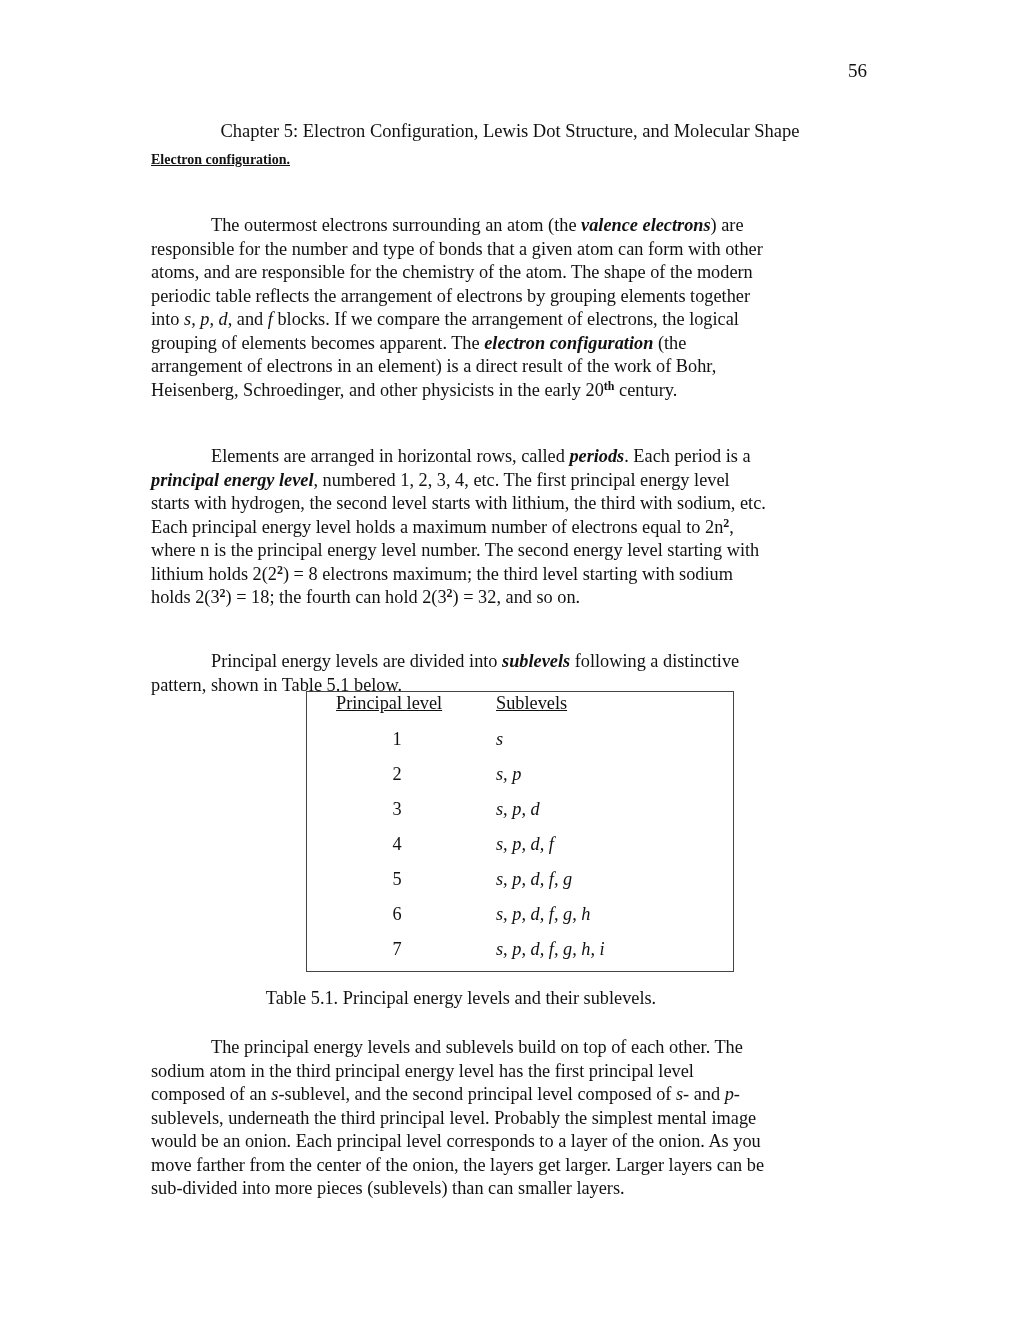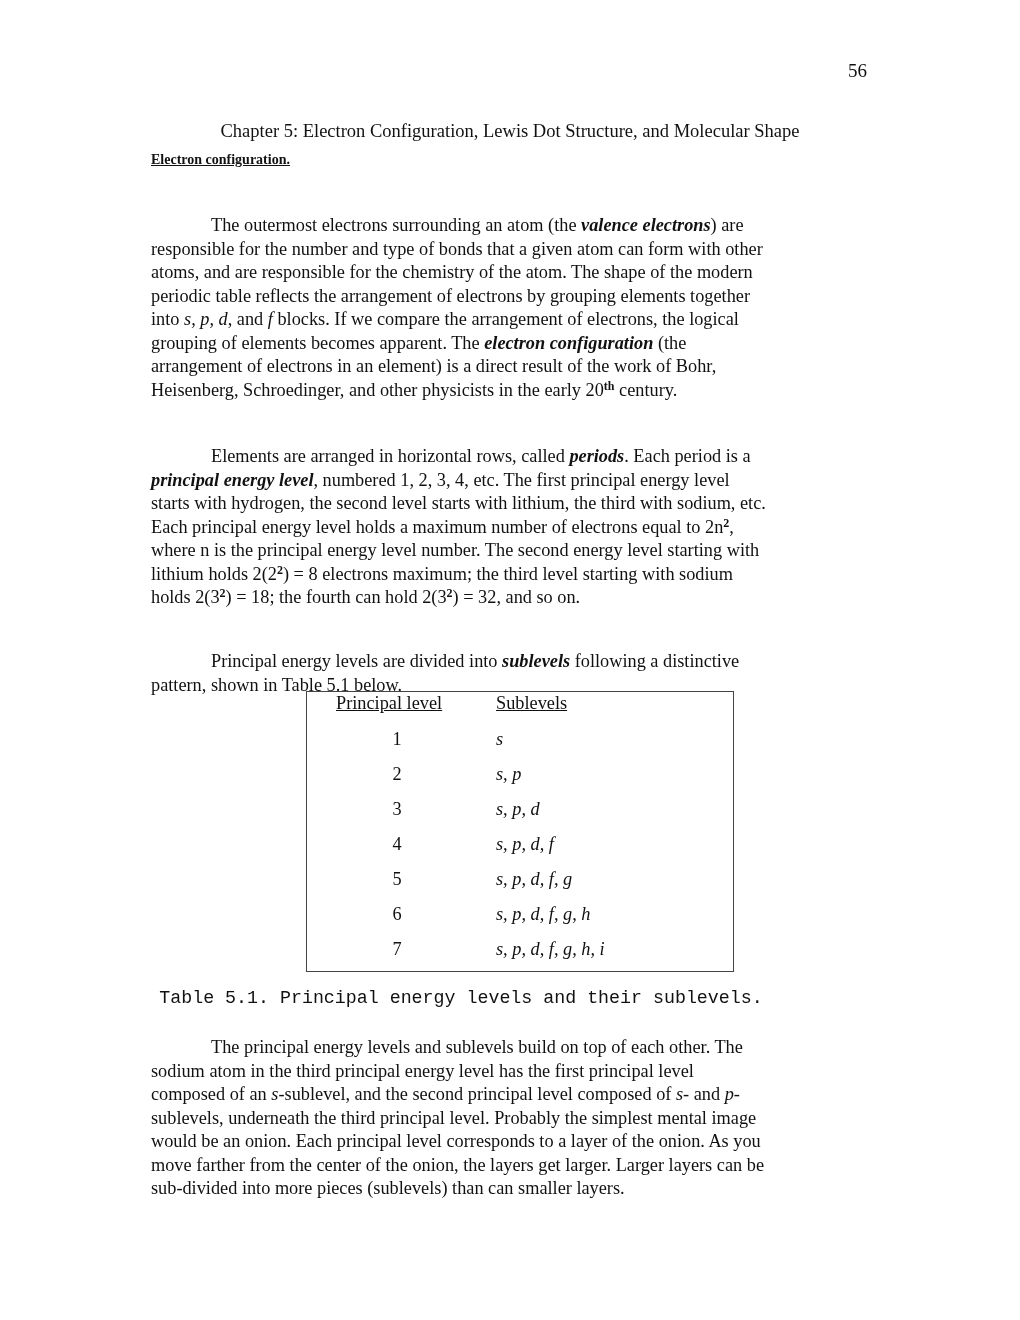--- a/index.html
+++ b/index.html
@@ -18,21 +18,21 @@
   .p2 { top: 426px; margin-top: 19px; }
   .p3 { top: 614px; margin-top: 36px; }
   .p4 { top: 1036px; }
   .table-box { position: absolute; left: 306px; top: 691px; width: 428px; height: 281px; border: 1px solid #444; box-sizing: border-box; }
   .table-head { position: absolute; top: 1px; font-size: 18.3px; text-decoration: underline; }
   .th-level { left: 29px; }
   .th-sub { left: 189px; }
   .trow { position: absolute; left: 0; width: 100%; height: 35px; font-size: 18.3px; }
   .trow .lvl { position: absolute; left: 80px; width: 20px; text-align: center; }
   .trow .sub { position: absolute; left: 189px; font-style: italic; }
-  .caption { position: absolute; top: 988px; left: 0; width: 922px; text-align: center; font-size: 18.3px; font-family: Liberation Mono, monospace; }
+  .caption { position: absolute; top: 988px; left: 0; width: 922px; text-align: center; font-size: 18.3px; }
 </style>
 </head>
 <body>
 
 <div class="page-number">56</div>
 <div class="chapter-title">Chapter 5: Electron Configuration, Lewis Dot Structure, and Molecular Shape</div>
 <div class="section-heading">Electron configuration.</div>
 
 <div class="para p1">
   <span class="line indent"><span>The outermost electrons surrounding an atom (the </span><span class="bi">valence electrons</span><span>) are</span></span>

